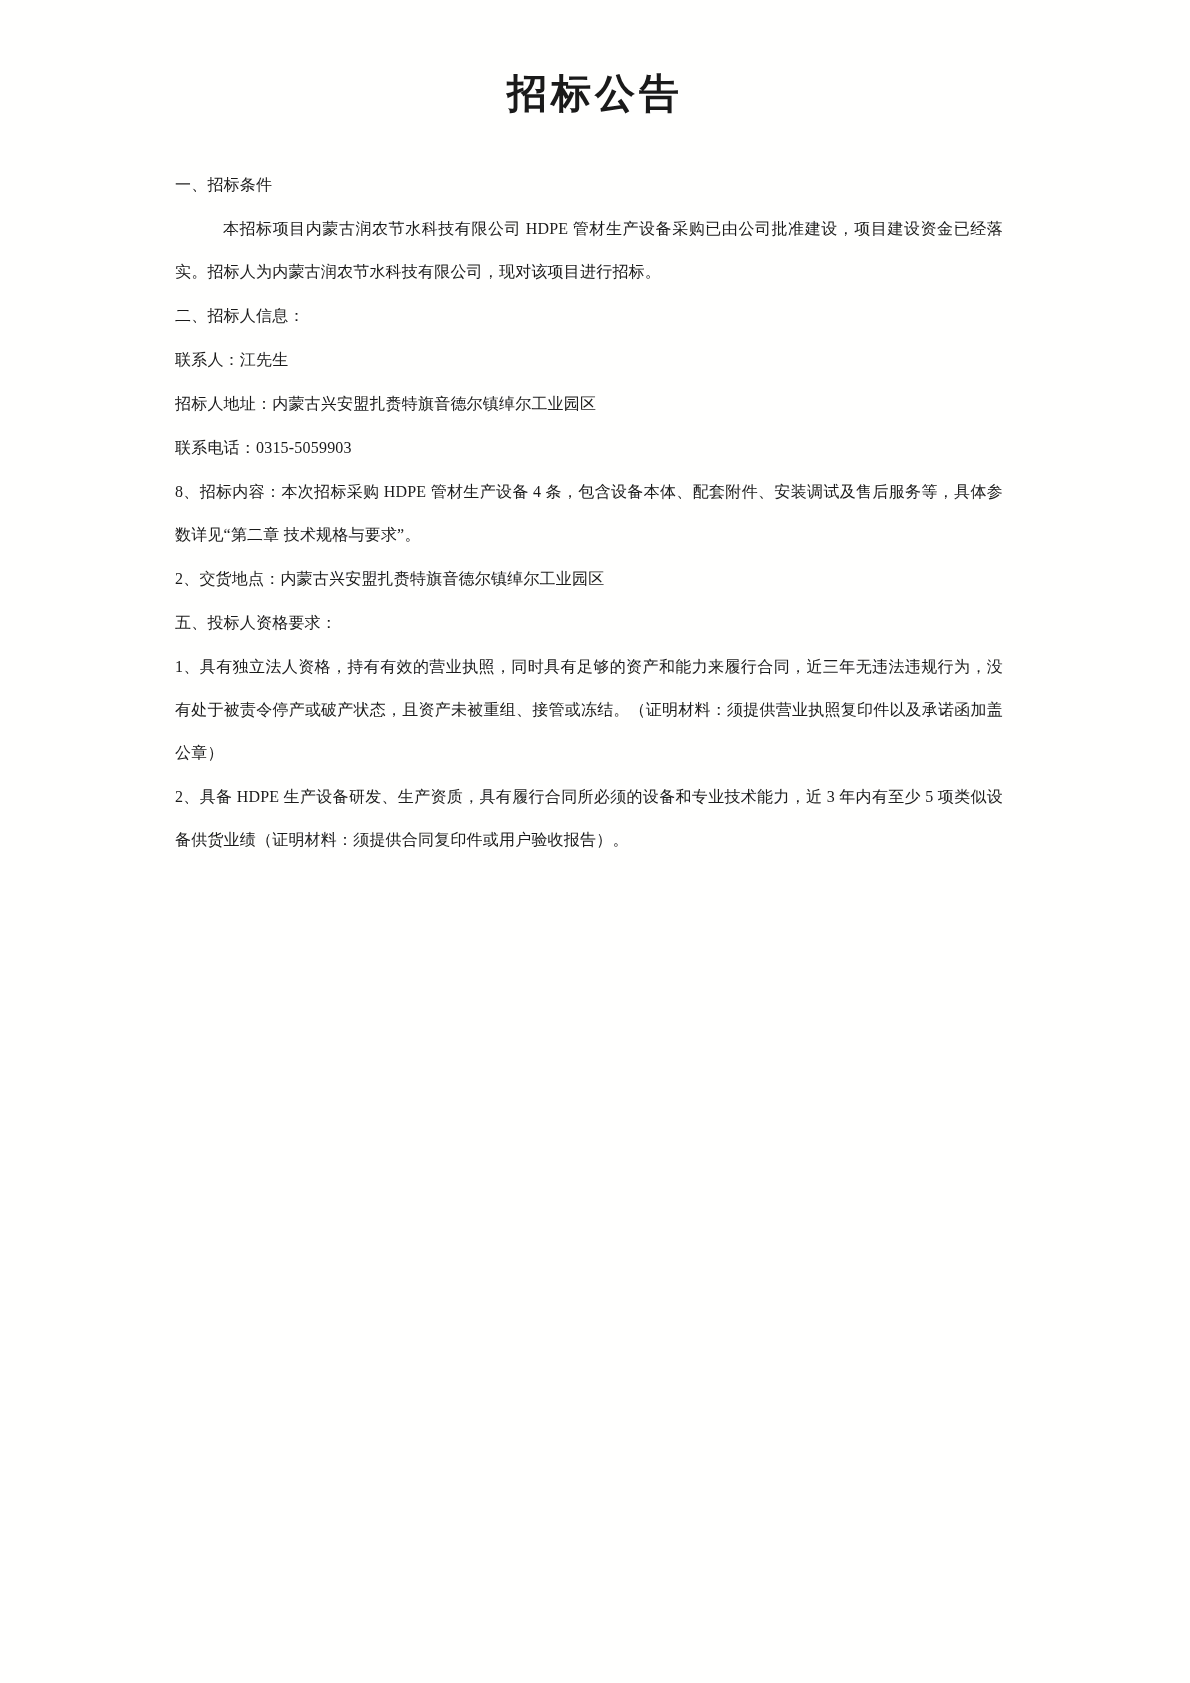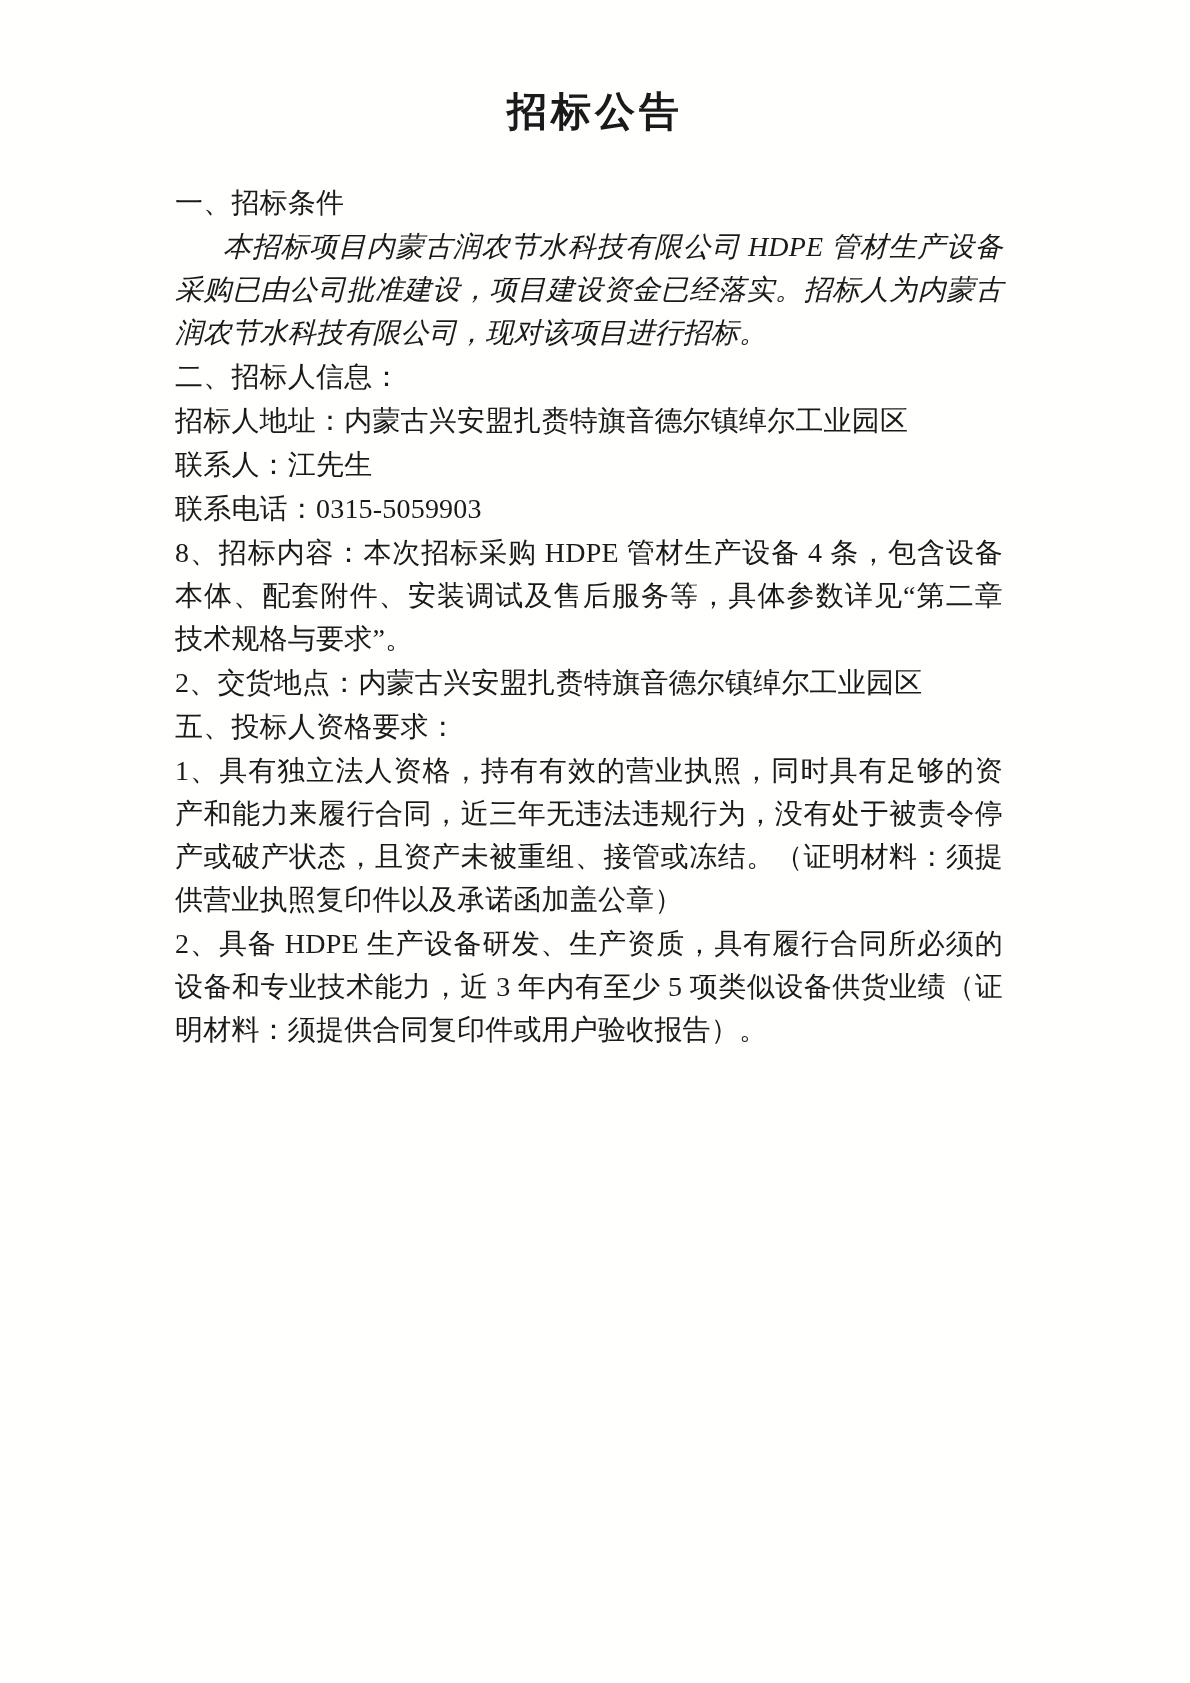--- a/index.html
+++ b/index.html
@@ -6,62 +6,61 @@
     margin: 0;
     padding: 0;
     background: #ffffff;
   }
   .page {
     width: 1190px;
     height: 1683px;
     background: #fffffe;
     position: relative;
     box-sizing: border-box;
-    padding: 84px 175px 60px 175px;
+    padding: 66px 175px 60px 175px;
     font-family: "Liberation Serif", "DejaVu Serif", serif;
     color: #1a1a1a;
     overflow: hidden;
   }
   .doc-title {
     text-align: center;
     font-size: 40px;
     font-weight: 700;
     letter-spacing: 4px;
     margin: 0 0 42px 0;
     font-family: "Liberation Serif", "DejaVu Serif", serif;
   }
   .para {
-    font-size: 28px;
+    font-size: 16px;
     line-height: 43px;
     margin: 0 12px 1px 0;
     text-align: justify;
     text-justify: inter-ideograph;
     letter-spacing: 0.2px;
   }
   .indent {
     text-indent: 48px;
-    font-style: italic;
   }
   .body-block {
     width: 100%;
   }
 </style>
 </head>
 <body>
 
 <div class="page">
 
   <h1 class="doc-title">招标公告</h1>
 
   <div class="body-block">
     <p class="para">一、招标条件</p>
     <p class="para indent">本招标项目内蒙古润农节水科技有限公司 HDPE 管材生产设备采购已由公司批准建设，项目建设资金已经落实。招标人为内蒙古润农节水科技有限公司，现对该项目进行招标。</p>
     <p class="para">二、招标人信息：</p>
+    <p class="para">联系人：江先生</p>
     <p class="para">招标人地址：内蒙古兴安盟扎赉特旗音德尔镇绰尔工业园区</p>
-    <p class="para">联系人：江先生</p>
     <p class="para">联系电话：0315-5059903</p>
     <p class="para">8、招标内容：本次招标采购 HDPE 管材生产设备 4 条，包含设备本体、配套附件、安装调试及售后服务等，具体参数详见“第二章 技术规格与要求”。</p>
     <p class="para">2、交货地点：内蒙古兴安盟扎赉特旗音德尔镇绰尔工业园区</p>
     <p class="para">五、投标人资格要求：</p>
     <p class="para">1、具有独立法人资格，持有有效的营业执照，同时具有足够的资产和能力来履行合同，近三年无违法违规行为，没有处于被责令停产或破产状态，且资产未被重组、接管或冻结。（证明材料：须提供营业执照复印件以及承诺函加盖公章）</p>
     <p class="para">2、具备 HDPE 生产设备研发、生产资质，具有履行合同所必须的设备和专业技术能力，近 3 年内有至少 5 项类似设备供货业绩（证明材料：须提供合同复印件或用户验收报告）。</p>
   </div>
 
 </div>
 

